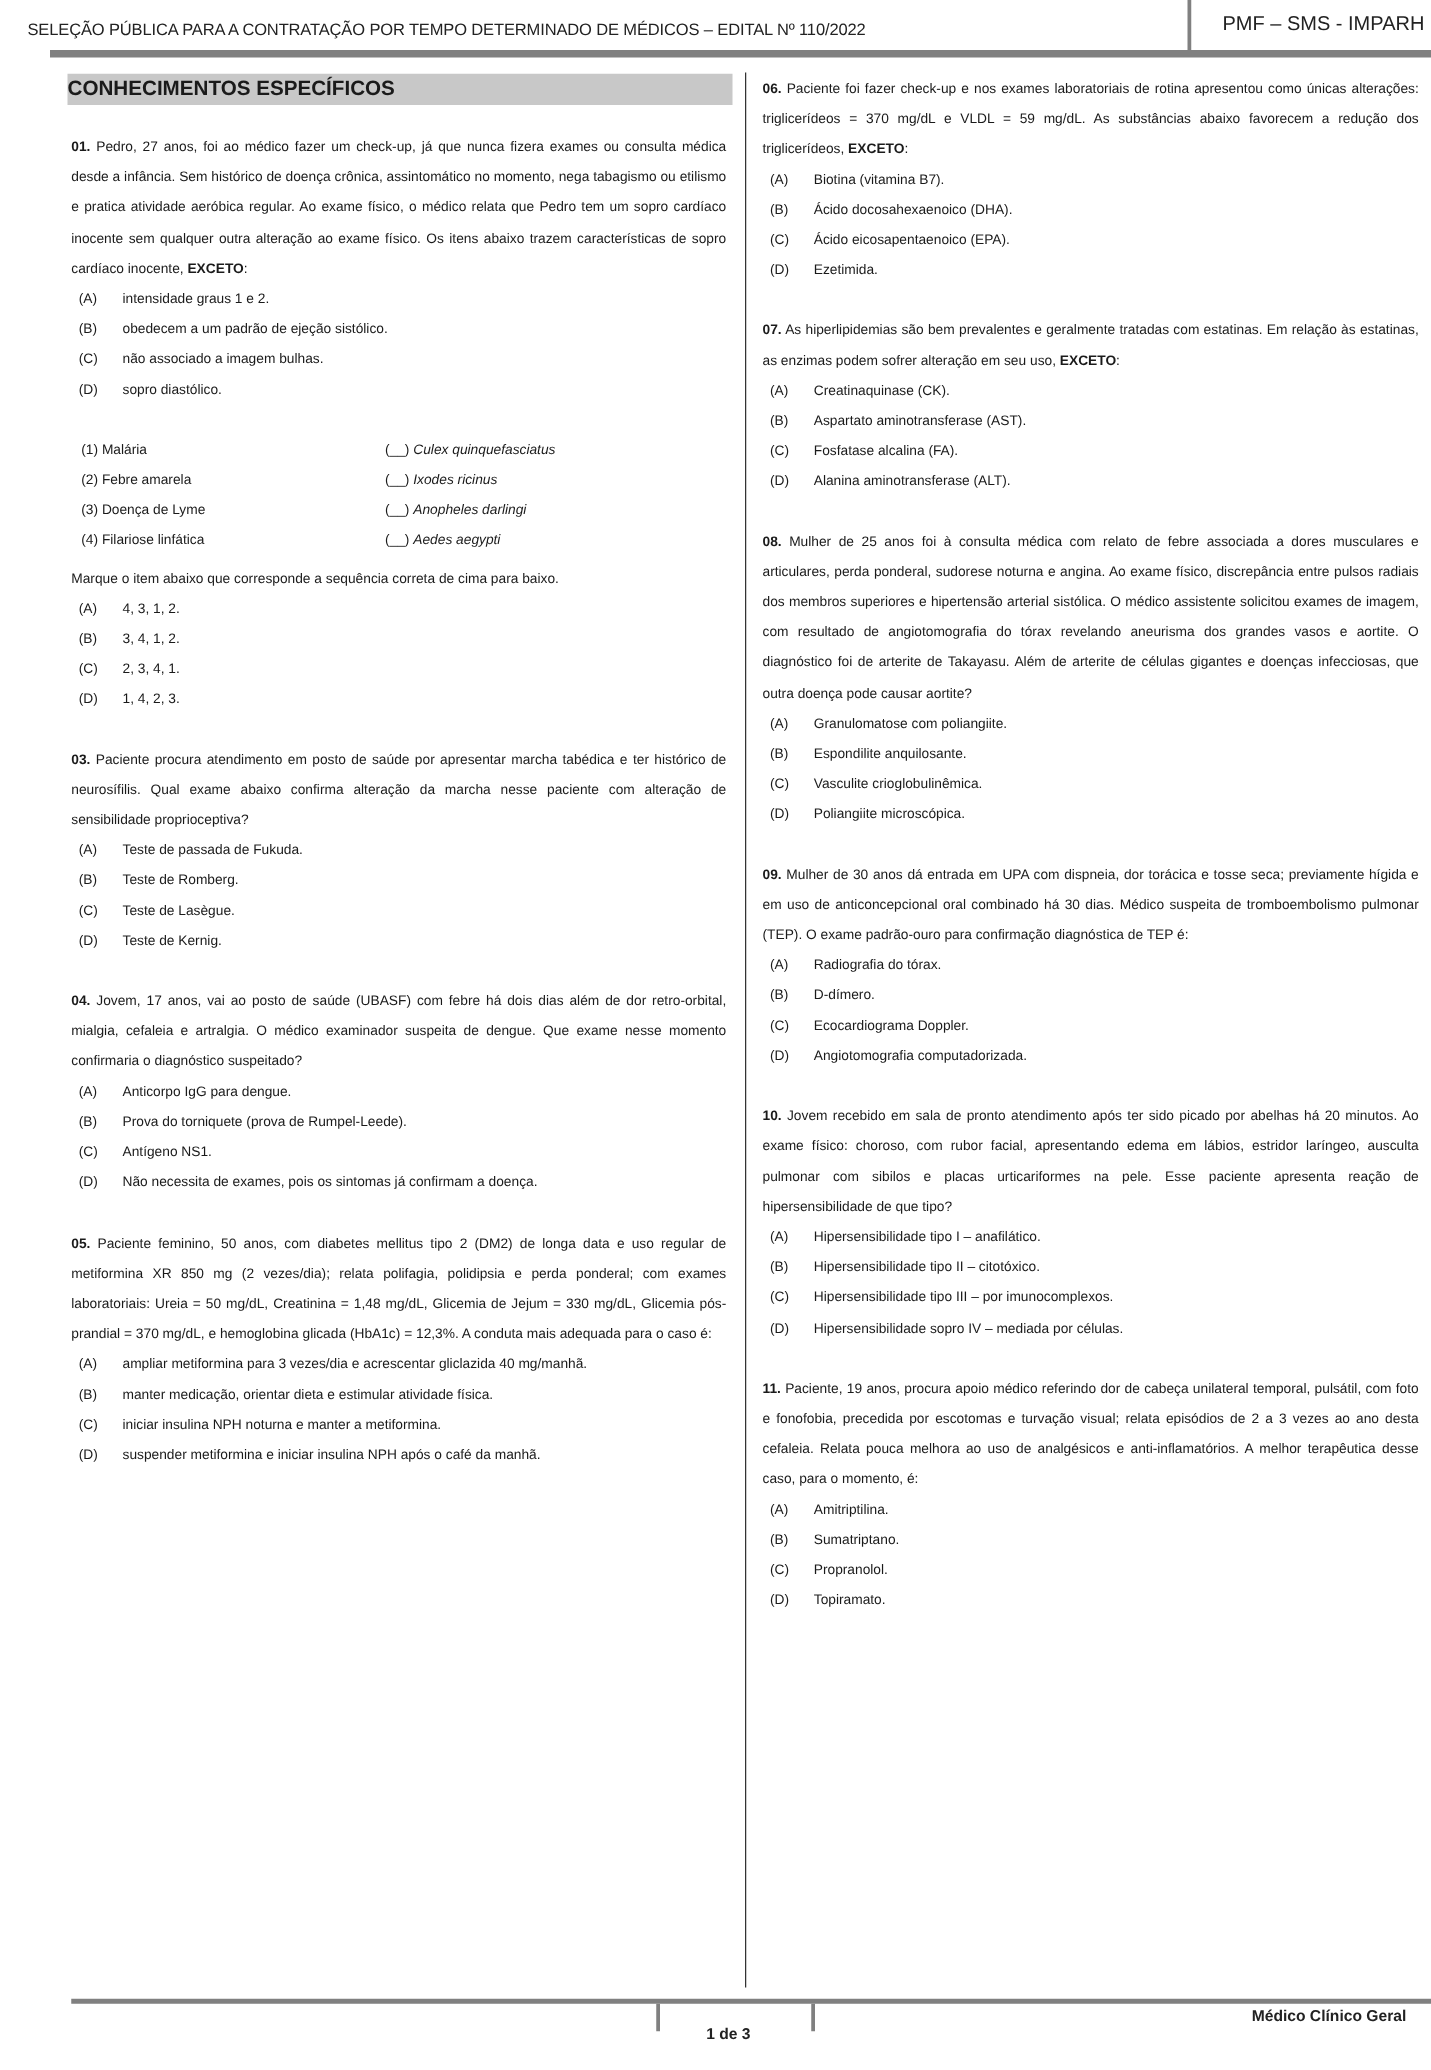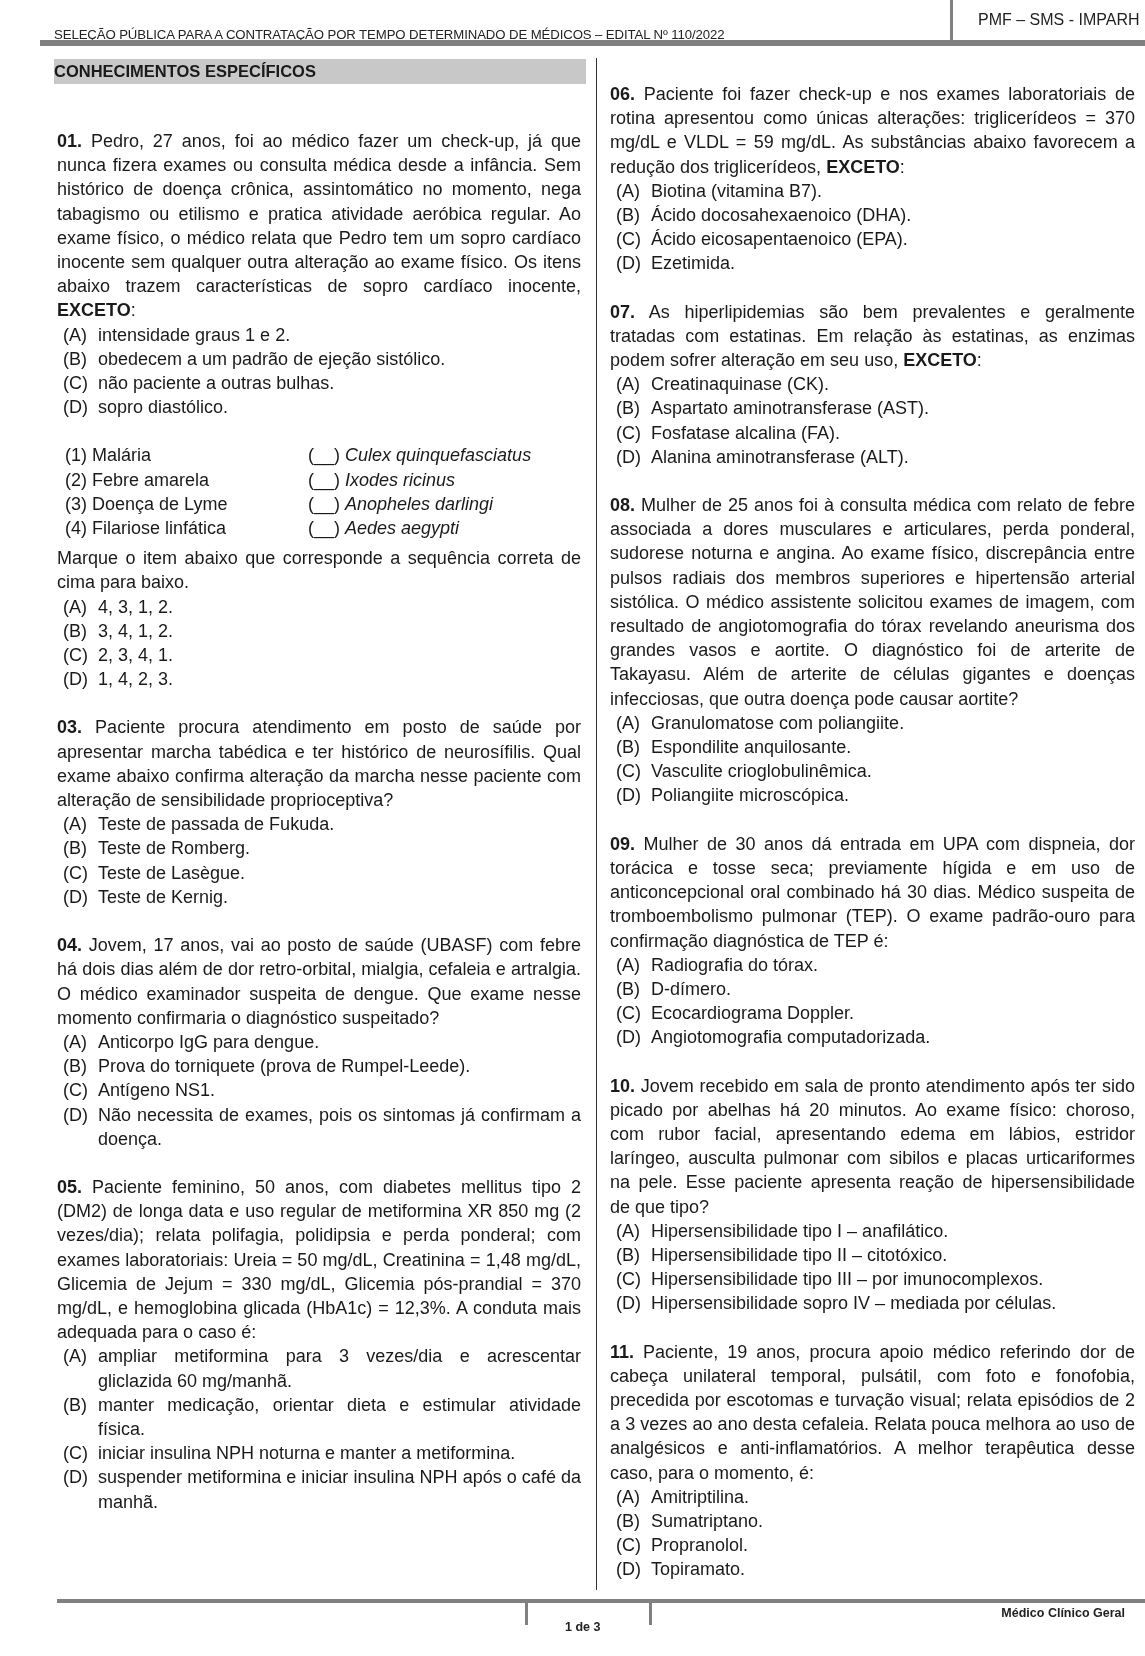--- a/index.html
+++ b/index.html
@@ -1,29 +1,29 @@
 <!DOCTYPE html>
 <html><head>
 <meta charset="utf-8">
 <style>
   * { box-sizing: border-box; margin: 0; padding: 0; }
   html, body { width: 1145px; height: 1656px; background: #ffffff; }
   body { position: relative; font-family: "Liberation Sans", sans-serif; color: #1a1a1a; overflow: hidden; }
 
   .header { position: absolute; left: 0; top: 0; width: 1145px; height: 46px; }
-  .header-title { position: absolute; left: 22px; top: 27px; font-size: 13.2px; letter-spacing: -0.1px; color: #222; margin-left: 32px; }
+  .header-title { position: absolute; left: 22px; top: 16px; font-size: 13.2px; letter-spacing: -0.1px; color: #222; }
   .header-sep { position: absolute; left: 950px; top: 0; width: 3px; height: 44px; background: #808080; }
   .header-org { position: absolute; left: 978px; top: 11px; font-size: 16px; color: #222; }
   .header-rule { position: absolute; left: 40px; top: 40px; width: 1105px; height: 6px; background: #808080; }
 
   .col-divider { position: absolute; left: 596px; top: 58px; width: 1px; height: 1532px; background: #333; }
 
   .section-banner { position: absolute; left: 54px; top: 59px; width: 532px; height: 25px; background: #c8c8c8; text-align: left; font-weight: bold; font-size: 16.5px; line-height: 25px; color: #1a1a1a; }
 
-  .col { position: absolute; font-size: 18px; line-height: 24.2px; margin-top: 23px; }
+  .col { position: absolute; font-size: 11px; line-height: 24.2px; }
   .col-left { left: 57px; top: 106px; width: 524px; }
   .col-right { left: 610px; top: 59px; width: 525px; }
 
   .q { margin-bottom: 24px; }
   .q-stem { text-align: justify; }
   .q-num { font-weight: bold; }
   .bold { font-weight: bold; }
   .opt { display: flex; padding-left: 6px; }
   .opt-letter { width: 35px; flex: 0 0 35px; }
   .opt-text { flex: 1; text-align: justify; }
@@ -60,21 +60,21 @@
     <div class="opt">
         <span class="opt-letter">(A)</span>
         <span class="opt-text">intensidade graus 1 e 2.</span>
       </div>
     <div class="opt">
         <span class="opt-letter">(B)</span>
         <span class="opt-text">obedecem a um padrão de ejeção sistólico.</span>
       </div>
     <div class="opt">
         <span class="opt-letter">(C)</span>
-        <span class="opt-text">não paciente a outras bulhas.</span>
+        <span class="opt-text">não associado a imagem bulhas.</span>
       </div>
     <div class="opt">
         <span class="opt-letter">(D)</span>
         <span class="opt-text">sopro diastólico.</span>
       </div>
   </div>
 
   <div class="q">
     <div class="match-table">
       <div class="match-row">
@@ -150,21 +150,21 @@
     <div class="opt">
         <span class="opt-letter">(D)</span>
         <span class="opt-text">Não necessita de exames, pois os sintomas já confirmam a doença.</span>
       </div>
   </div>
 
   <div class="q">
     <p class="q-stem"><span class="q-num">05.</span><span> Paciente feminino, 50 anos, com diabetes mellitus tipo 2 (DM2) de longa data e uso regular de metiformina XR 850 mg (2 vezes/dia); relata polifagia, polidipsia e perda ponderal; com exames laboratoriais: Ureia = 50 mg/dL, Creatinina = 1,48 mg/dL, Glicemia de Jejum = 330 mg/dL, Glicemia pós-prandial = 370 mg/dL, e hemoglobina glicada (HbA1c) = 12,3%. A conduta mais adequada para o caso é:</span></p>
     <div class="opt">
         <span class="opt-letter">(A)</span>
-        <span class="opt-text">ampliar metiformina para 3 vezes/dia e acrescentar gliclazida 60 mg/manhã.</span>
+        <span class="opt-text">ampliar metiformina para 3 vezes/dia e acrescentar gliclazida 40 mg/manhã.</span>
       </div>
     <div class="opt">
         <span class="opt-letter">(B)</span>
         <span class="opt-text">manter medicação, orientar dieta e estimular atividade física.</span>
       </div>
     <div class="opt">
         <span class="opt-letter">(C)</span>
         <span class="opt-text">iniciar insulina NPH noturna e manter a metiformina.</span>
       </div>
     <div class="opt">

